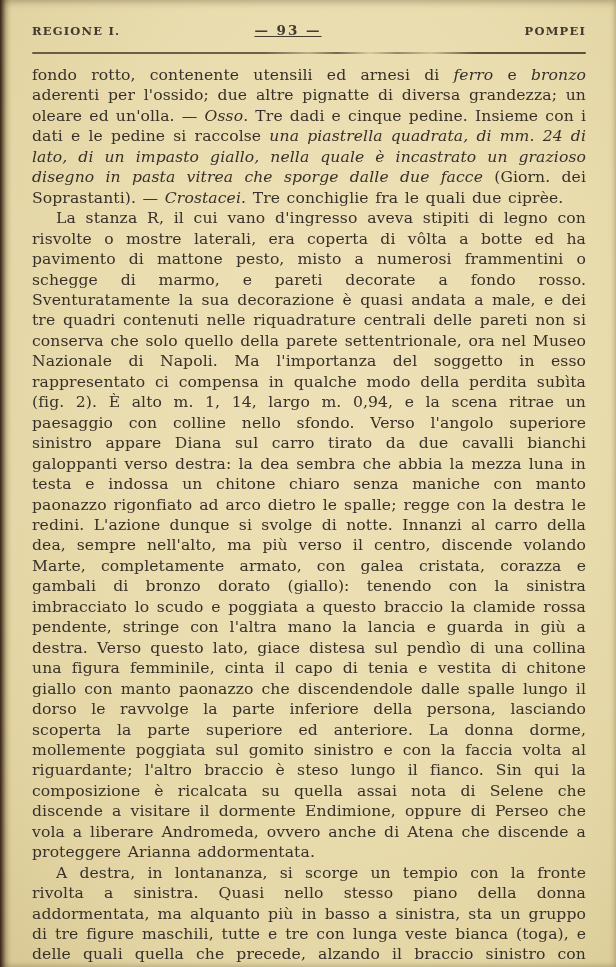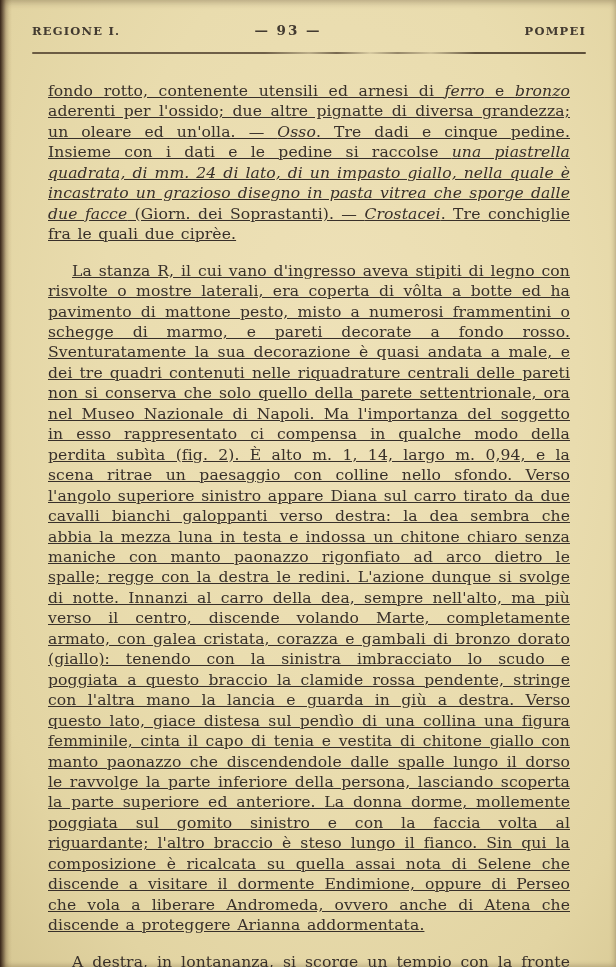--- a/index.html
+++ b/index.html
@@ -38,20 +38,21 @@
     color: #423a30;
   }
   .header .left  { position: absolute; left: 32px; top: 24px; }
   .header .right { position: absolute; right: 30px; top: 24px; text-align: right; }
   .header .center {
     position: absolute; left: 0; right: 40px; top: 22px;
     text-align: center;
     font-size: 13.5px;
     font-weight: bold;
     letter-spacing: 2px;
+    text-decoration: underline;
   }
   .rule {
     margin: 8px 30px 0 32px;
     height: 2px;
     border: none;
     background: linear-gradient(90deg,
       rgba(86,70,50,0.85) 0%,
       rgba(80,64,46,0.80) 42%,
       rgba(80,64,46,0.30) 50%,
       rgba(80,64,46,0.75) 55%,
@@ -63,21 +64,21 @@
     border-radius: 1px;
   }
   .body {
     padding: 11px 30px 0 32px;
     font-size: 15.6px;
     line-height: 20.45px;
     text-align: justify;
     word-spacing: 1.5px;
     letter-spacing: 0.1px;
   }
-  .body p { margin: 16px; text-decoration: underline; }
+  .body p { margin: 0; }
   .body p.indent { text-indent: 24px; }
   .it { font-style: italic; }
 </style>
 </head>
 <body>
 
 <div class="page">
   <div class="gutter"></div>
 
   <header class="header">

